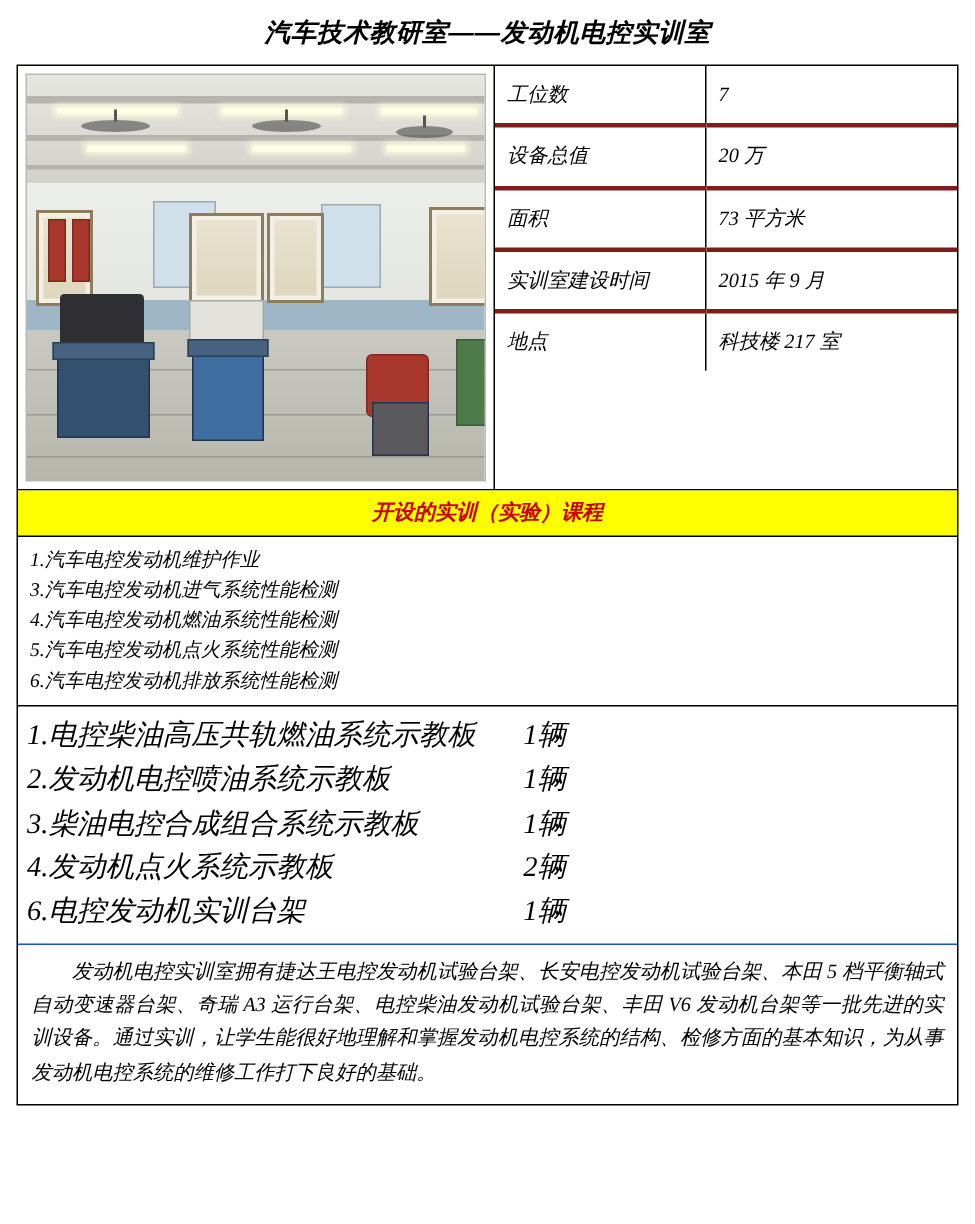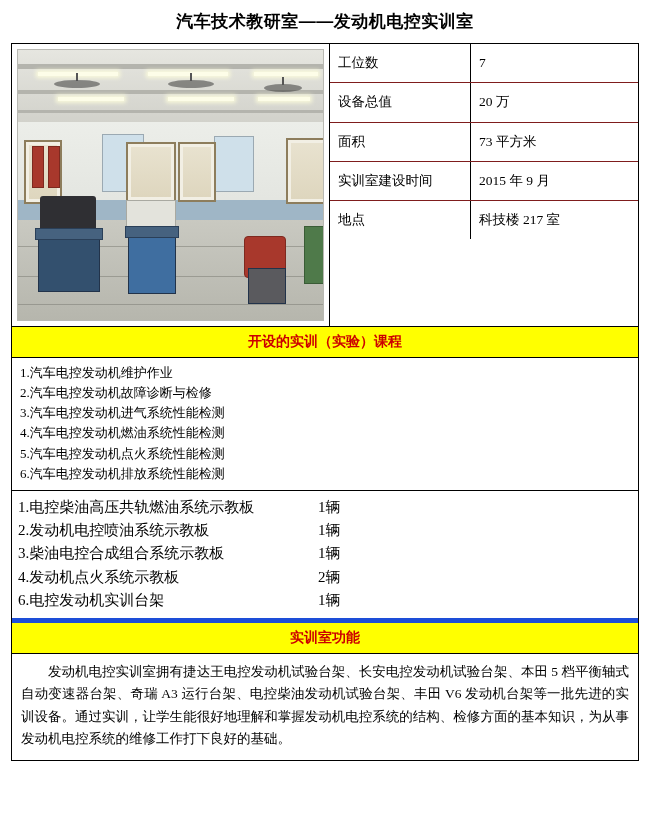--- a/index.html
+++ b/index.html
@@ -12,20 +12,21 @@
     background: #ffffff;
     font-family: "Liberation Serif", "DejaVu Serif", serif;
     color: #000000;
     overflow: hidden;
   }
   .page {
     width: 650px;
     height: 816px;
     position: relative;
     box-sizing: border-box;
+    font-style: italic;
   }
   .page-title {
     text-align: center;
     font-size: 17px;
     font-weight: bold;
     padding-top: 10px;
     padding-bottom: 10px;
     letter-spacing: 0.5px;
     font-family: "Liberation Sans", "DejaVu Sans", sans-serif;
   }
@@ -140,21 +141,21 @@
   .info-cell {
     flex: 1;
     box-sizing: border-box;
   }
   .info-table {
     width: 100%;
     border-collapse: collapse;
     font-size: 13.5px;
   }
   .info-table td {
-    border-bottom: 1px solid #7f1d1d;
+    border-bottom: 3px solid #7f1d1d;
     padding: 9px 8px;
     vertical-align: middle;
     line-height: 1.5;
   }
   .info-table tr:last-child td {
     border-bottom: none;
   }
   .info-table td.label {
     width: 124px;
     border-right: 1px solid #000;
@@ -165,29 +166,29 @@
   }
   .course-list {
     padding: 5px 0 6px 6px;
     font-size: 13px;
     line-height: 1.55;
     border-bottom: 1px solid #000;
   }
   .course-list div { padding-left: 2px; }
   .equip-list {
     padding: 5px 0 6px 6px;
-    font-size: 15px;
+    font-size: 19px;
     line-height: 1.55;
-    border-bottom: 5px solid #1d4ed8;
+    border-bottom: 1px solid #1d4ed8;
   }
   .equip-row {
     display: flex;
   }
   .equip-name { width: 300px; }
-  .equip-qty { width: 90px; }
+  .equip-qty { width: 90px; text-align: center; }
   .func-body {
     padding: 7px 9px 10px 9px;
     font-size: 13.5px;
     line-height: 1.65;
     text-align: justify;
   }
   .func-body p { margin: 0; text-indent: 2em; }
 </style>
 </head>
 <body>
@@ -283,21 +284,20 @@
             <td>科技楼 217 室</td>
           </tr>
         </tbody>
           </table>
       </div>
     </div>
 
     <div class="section-header">开设的实训（实验）课程</div>
     <div class="course-list">
       <div>1.汽车电控发动机维护作业</div>
-      <div>2.汽车电控发动机故障诊断与检修</div>
       <div>3.汽车电控发动机进气系统性能检测</div>
       <div>4.汽车电控发动机燃油系统性能检测</div>
       <div>5.汽车电控发动机点火系统性能检测</div>
       <div>6.汽车电控发动机排放系统性能检测</div>
     </div>
 
     <div class="equip-list">
       <div class="equip-row">
         <span class="equip-name">1.电控柴油高压共轨燃油系统示教板</span>
         <span class="equip-qty">1辆</span>
@@ -313,19 +313,18 @@
       <div class="equip-row">
         <span class="equip-name">4.发动机点火系统示教板</span>
         <span class="equip-qty">2辆</span>
       </div>
       <div class="equip-row">
         <span class="equip-name">6.电控发动机实训台架</span>
         <span class="equip-qty">1辆</span>
       </div>
     </div>
 
-    <div class="section-header">实训室功能</div>
     <div class="func-body">
       <p>发动机电控实训室拥有捷达王电控发动机试验台架、长安电控发动机试验台架、本田 5 档平衡轴式自动变速器台架、奇瑞 A3 运行台架、电控柴油发动机试验台架、丰田 V6 发动机台架等一批先进的实训设备。通过实训，让学生能很好地理解和掌握发动机电控系统的结构、检修方面的基本知识，为从事发动机电控系统的维修工作打下良好的基础。</p>
     </div>
 
   </div>
 </div>
 
 </body></html>

